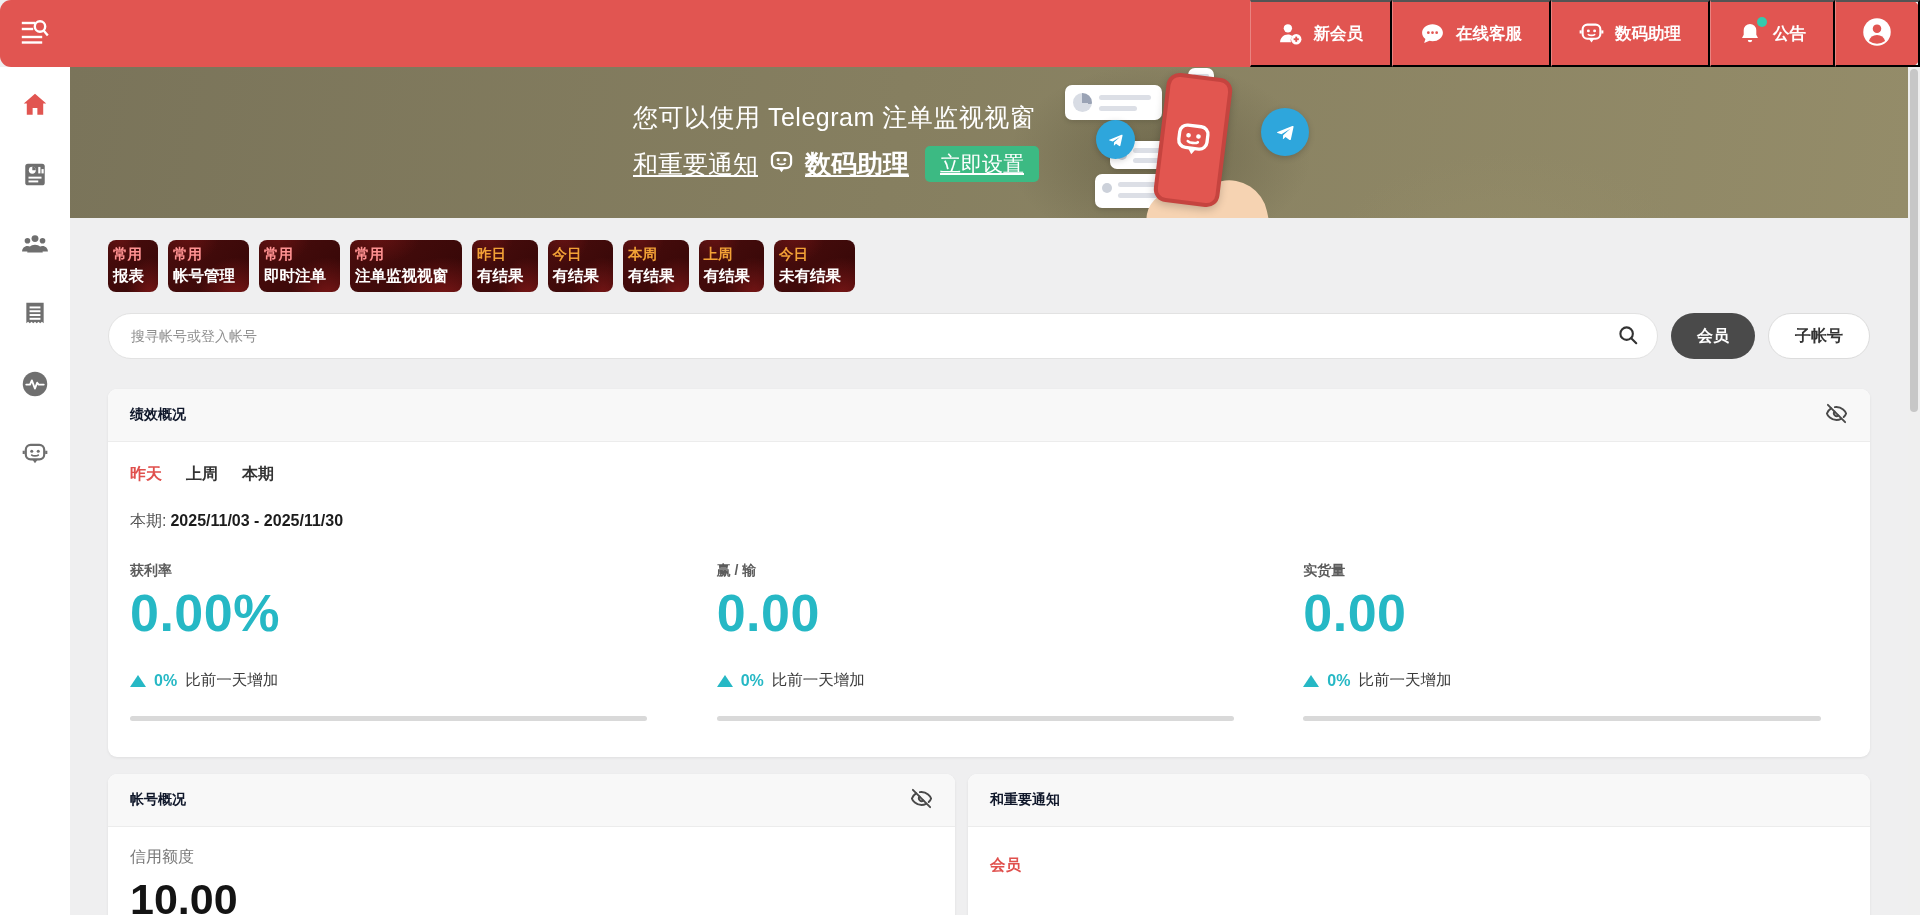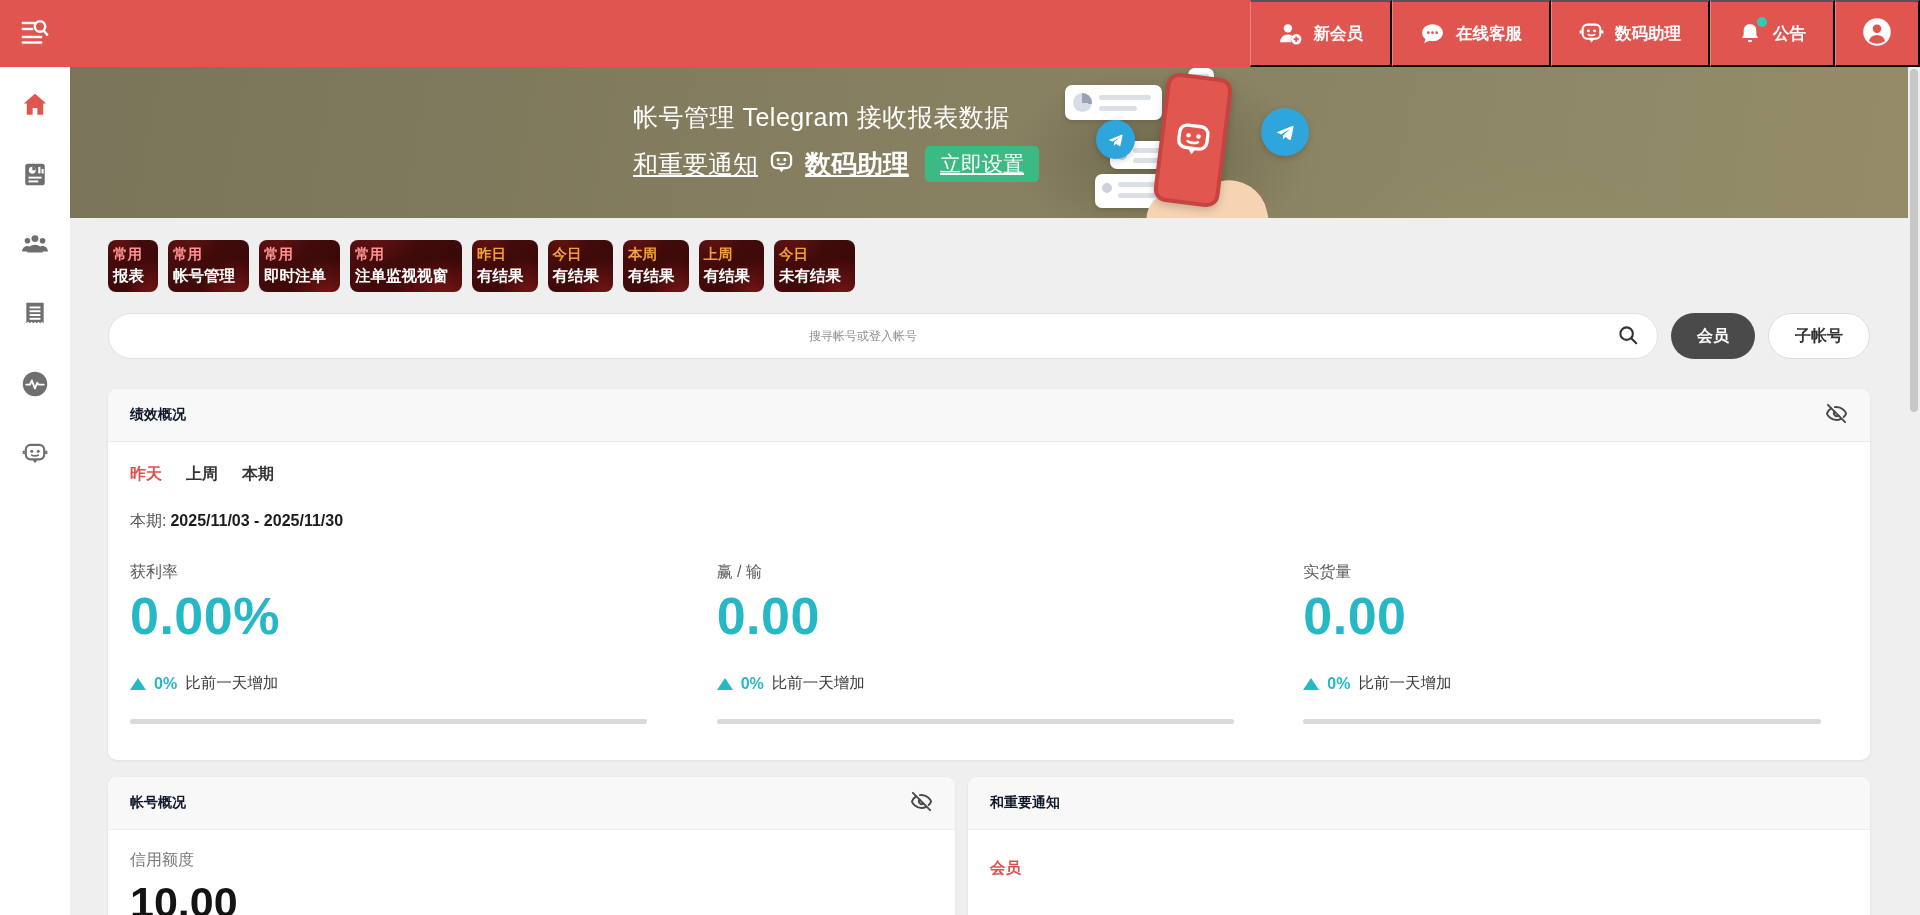--- a/index.html
+++ b/index.html
@@ -8,21 +8,21 @@
     font-family: "Liberation Sans", "DejaVu Sans", sans-serif;
     background: #efeff0;
     position: relative;
   }
   button { font-family: inherit; }
 
   
   .navbar {
     position: absolute; top: 0; left: 0; width: 1920px; height: 67px;
     background: #e15551; display: flex; align-items: stretch;
-    justify-content: space-between; z-index: 40;
+    justify-content: space-between; z-index: 40; border-radius: 11px;
   }
   .menu-btn {
     width: 70px; border: none; background: transparent; cursor: pointer;
     display: flex; align-items: center; justify-content: center;
   }
   .nav-right { display: flex; align-items: stretch; }
   .nav-item {
     display: flex; align-items: center; gap: 11px; padding: 0 27px;
     color: #fff; font-size: 16.5px; font-weight: bold; cursor: pointer;
     border-left: 1px solid rgba(255,255,255,.28); background: transparent;
@@ -119,21 +119,21 @@
   .badge .tag-orange { color: #f2a136; }
   .badge .lbl { display: block; font-size: 15.5px; font-weight: bold; line-height: 21px; color: #fff; }
 
   .search-row { margin-top: 21px; display: flex; align-items: center; gap: 13px; }
   .search-box {
     flex: 1; height: 46px; background: #fff; border: 1px solid #e2e2e2;
     border-radius: 24px; display: flex; align-items: center;
   }
   .search-box input {
     flex: 1; border: none; outline: none; background: transparent;
-    padding: 0 22px; font-size: 12px; color: #333; text-align: center;
+    padding: 0 22px; font-size: 14px; color: #333;
   }
   .search-box input::placeholder { color: #8f8f8f; }
   .search-ic-btn { background: none; border: none; cursor: pointer; display: flex; margin-right: 18px; }
   .pill {
     height: 46px; border-radius: 24px; padding: 0 26px; font-size: 16px; font-weight: bold;
     display: flex; align-items: center; cursor: pointer; white-space: nowrap;
   }
   .pill-dark { background: #4a4a4a; color: #fff; border: none; }
   .pill-light { background: #fff; color: #333; border: 1px solid #dcdcdc; }
 
@@ -153,21 +153,21 @@
   .perf-body { padding: 22px 22px 36px; }
   .tabs { display: flex; gap: 24px; }
   .tab {
     background: none; border: none; cursor: pointer;
     font-size: 16px; font-weight: bold; color: #333; padding: 0;
   }
   .tab.active { color: #e0504d; }
   .period { margin-top: 26px; font-size: 16px; color: #555; }
   .period b { color: #1c1c1c; margin-left: 4px; }
   .metrics { display: grid; grid-template-columns: 1fr 1fr 1fr; gap: 42px; margin-top: 30px; }
-  .m-label { font-size: 16px; color: #5c5c5c; }
+  .m-label { font-size: 14px; color: #5c5c5c; font-weight: bold; }
   .m-value { font-size: 52px; font-weight: bold; color: #26b8c5; margin-top: 3px; letter-spacing: .5px; }
   .m-delta { display: flex; align-items: center; gap: 8px; margin-top: 27px; font-size: 15.5px; color: #3b3b3b; }
   .up-arrow {
     width: 0; height: 0;
     border-left: 8px solid transparent; border-right: 8px solid transparent;
     border-bottom: 12px solid #26b8c5;
   }
   .m-delta b { color: #26b8c5; font-size: 16px; }
   .m-bar { height: 5px; width: 95%; background: #d9d9d9; border-radius: 3px; margin-top: 25px; }
 
@@ -331,21 +331,21 @@
         <line x1="22.4" y1="9" x2="22.4" y2="12" stroke="#6f6f6f" stroke-width="2"></line>
       </svg>
     </span>
   </button>
 </aside>
 
 <main class="main">
 
   <section class="banner">
     <div class="banner-text">
-      <div class="banner-line1">帐号管理 Telegram 接收报表数据</div>
+      <div class="banner-line1">您可以使用 Telegram 注单监视视窗</div>
       <div class="banner-line2">
         <span class="b-prefix">和重要通知</span>
         <span>
           <svg width="27" height="27" viewBox="0 0 24 24" fill="none">
             <rect x="3.5" y="3.5" width="17" height="13.5" rx="4.5" stroke="#fff" stroke-width="2"></rect>
             <circle cx="9" cy="9.5" r="1.4" fill="#fff"></circle>
             <circle cx="15" cy="9.5" r="1.4" fill="#fff"></circle>
             <path d="M9 13c1.2 1 4.8 1 6 0" stroke="#fff" stroke-width="1.6" stroke-linecap="round"></path>
             <path d="M9.5 17h5l-2.5 3.6z" fill="#fff"></path>
           </svg>

